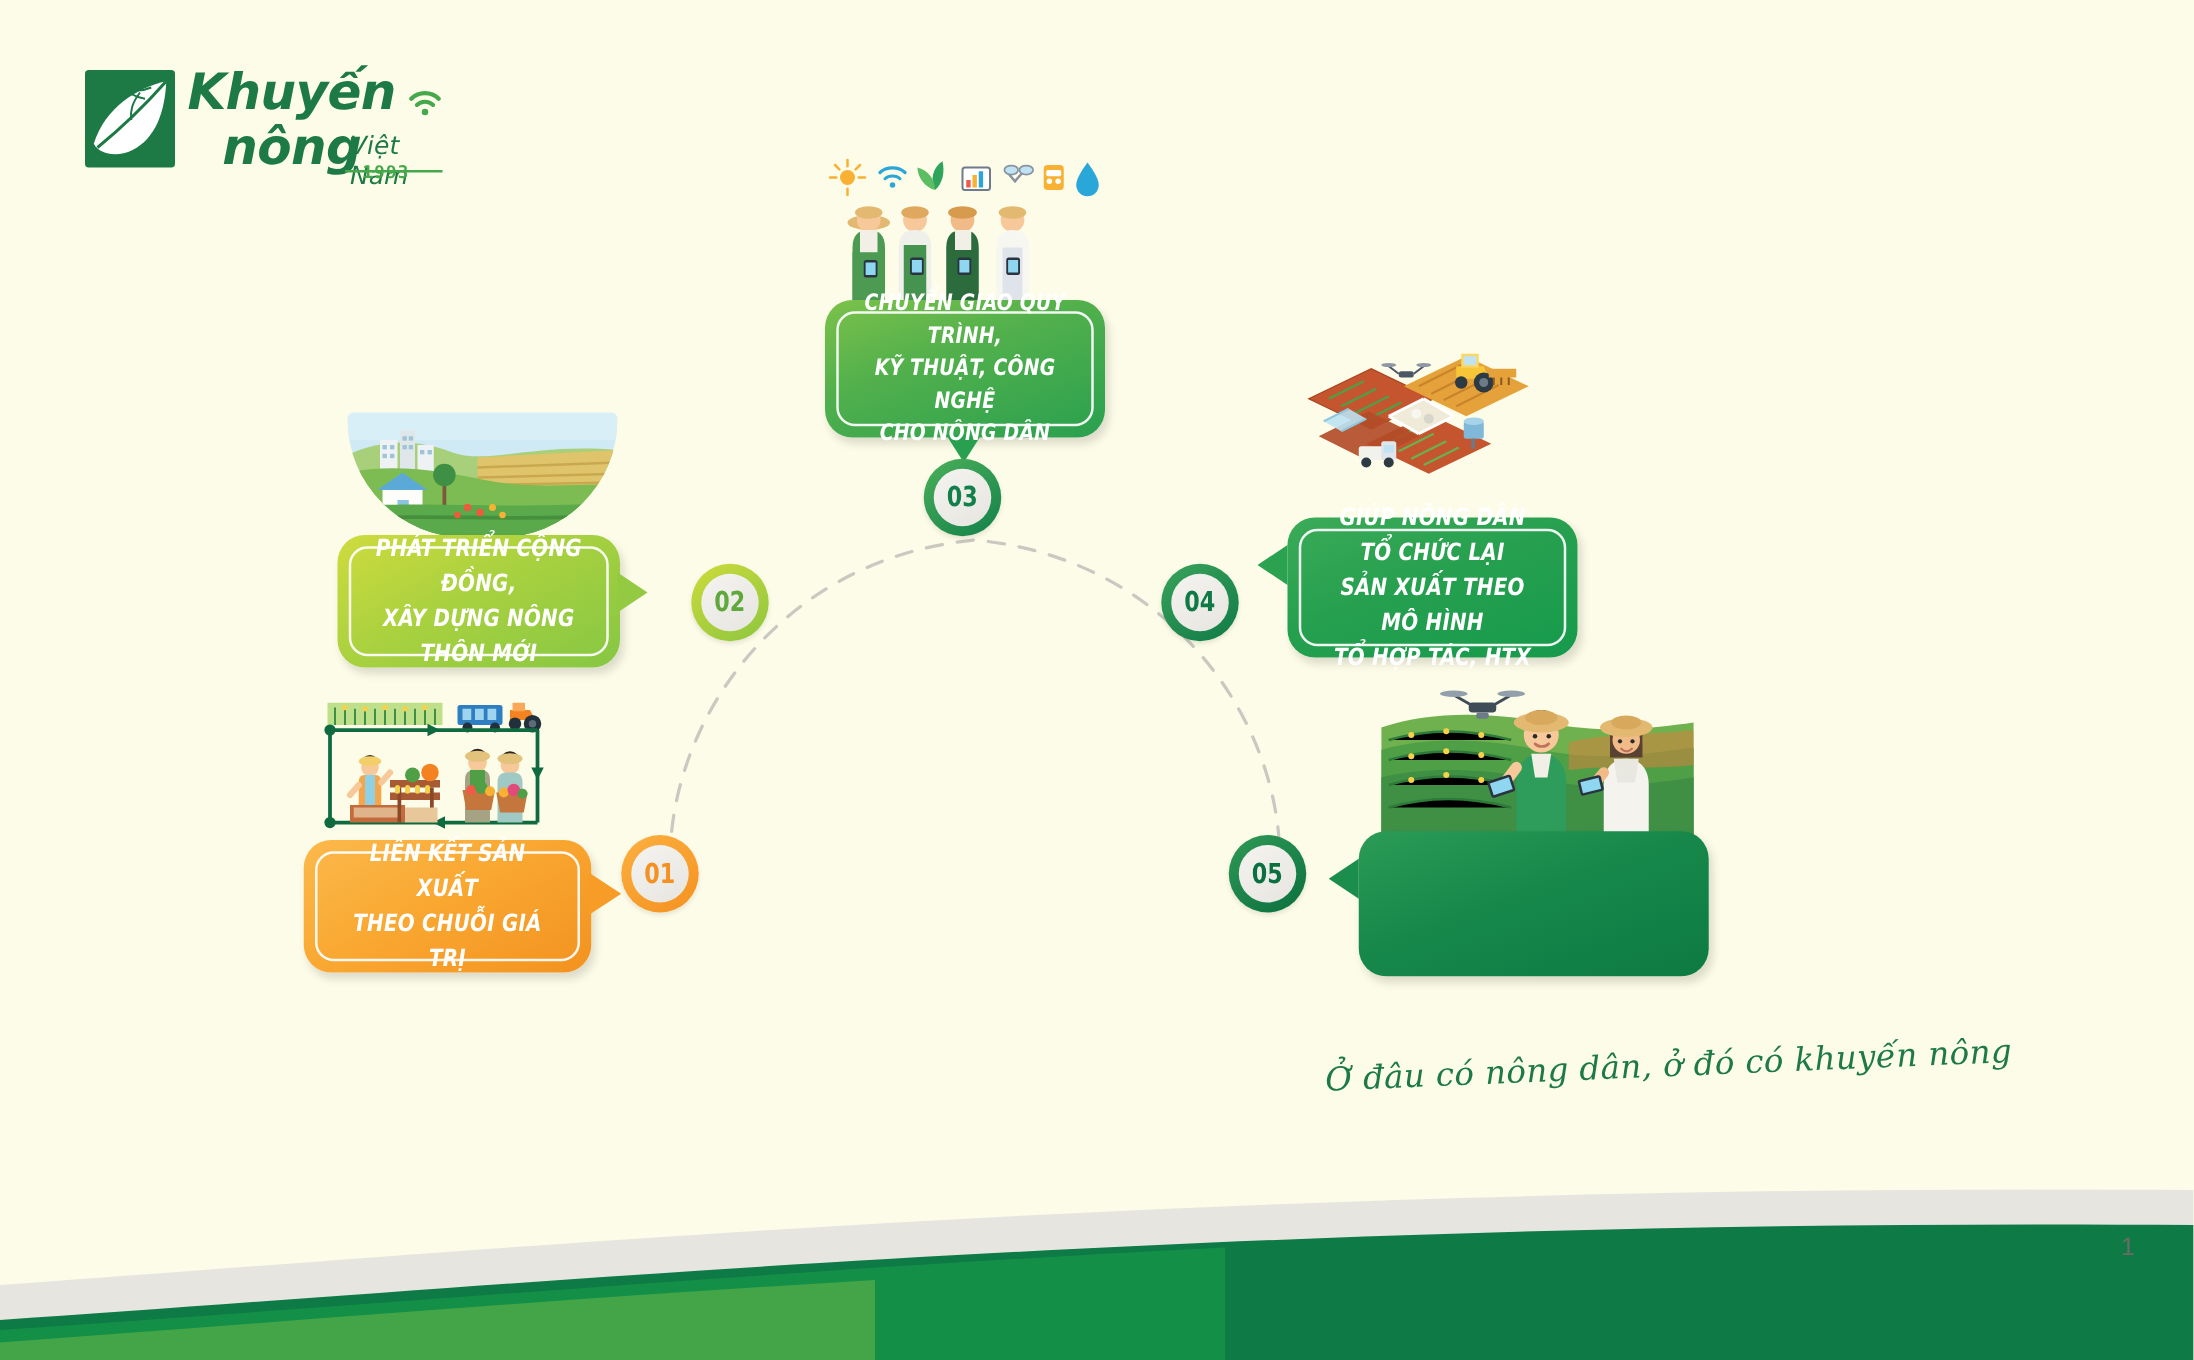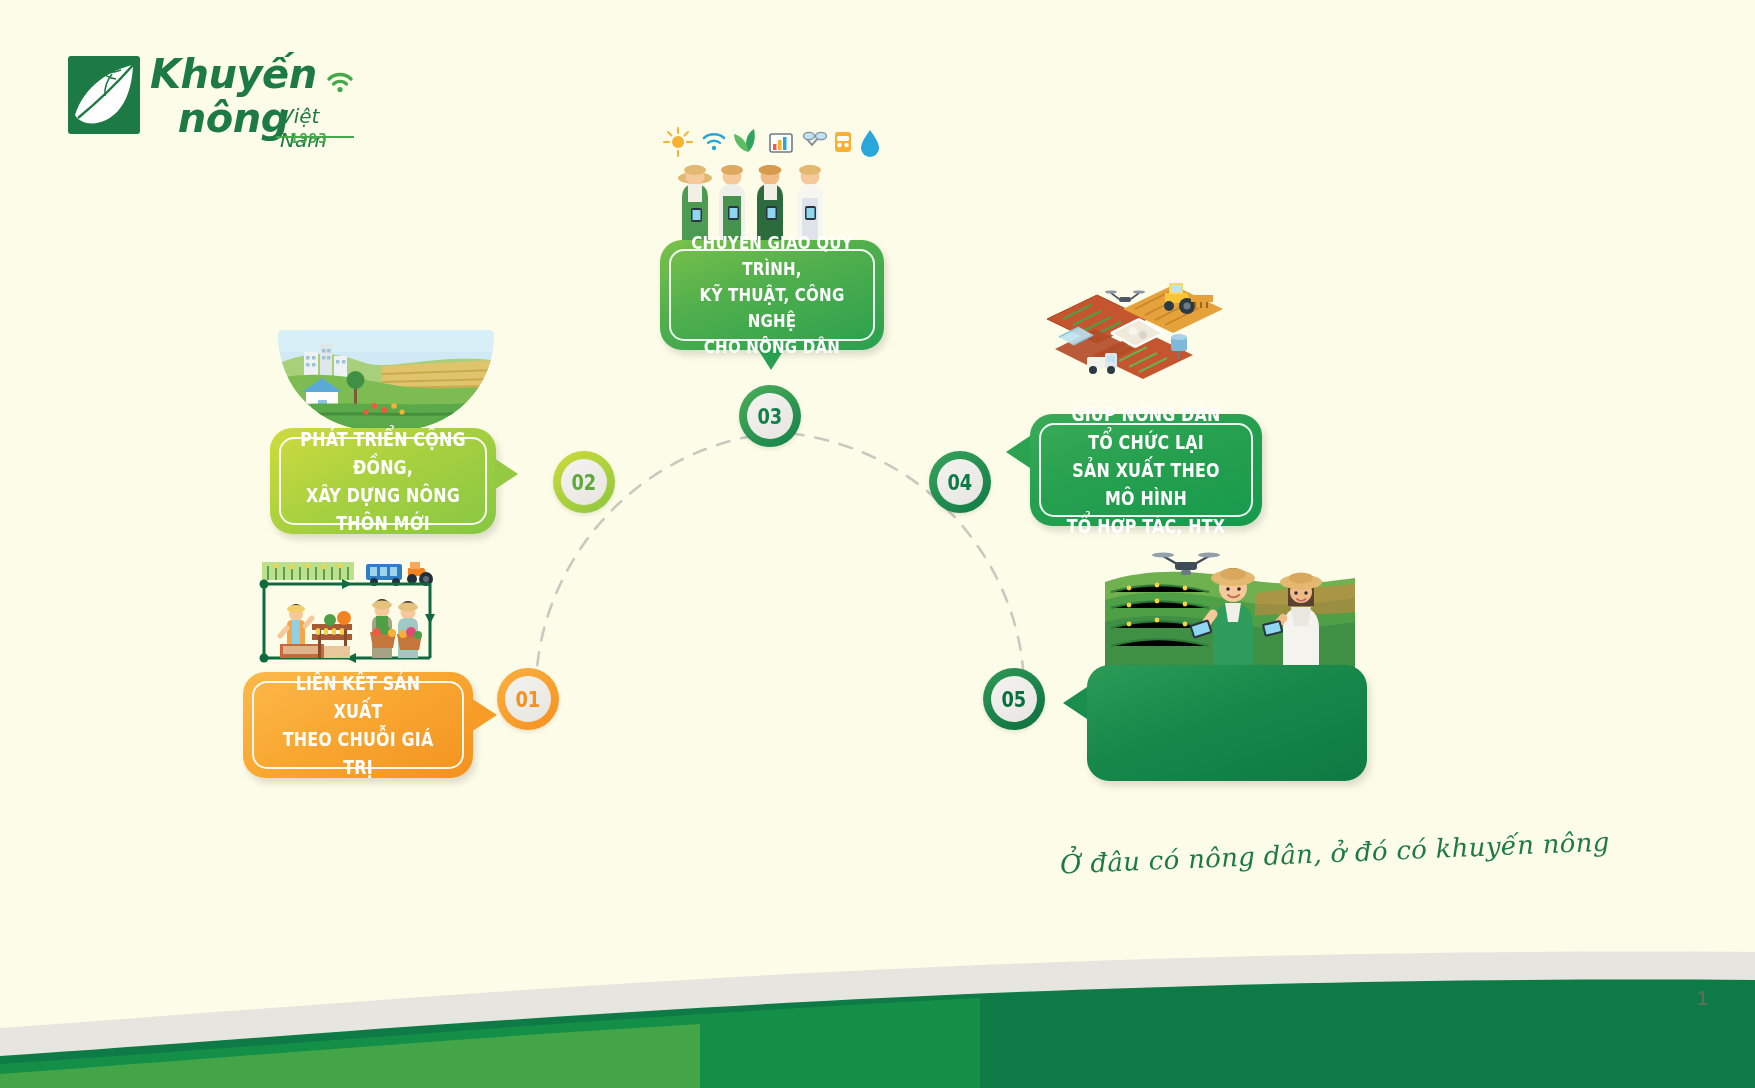--- a/index.html
+++ b/index.html
@@ -143,41 +143,41 @@
     font-weight: bold;
     font-size: 22px;
     transform: scaleX(0.9);
   }
   .b01 { left: 497px; top: 668px; }
   .b01 .ring { background: linear-gradient(145deg,#fbb040,#f59120); }
   .b01 .num { color: #f59120; }
   .b02 { left: 553px; top: 451px; }
   .b02 .ring { background: linear-gradient(145deg,#cddb3c,#8cc63e); }
   .b02 .num { color: #5fa83c; }
-  .b03 { left: 739px; top: 385px; }
+  .b03 { left: 739px; top: 367px; }
   .b03 .ring { background: linear-gradient(145deg,#4cb05a,#12804a); }
   .b03 .num { color: #12804a; }
   .b04 { left: 929px; top: 451px; }
   .b04 .ring { background: linear-gradient(145deg,#3aa35c,#0f7a46); }
   .b04 .num { color: #0f7a46; }
   .b05 { left: 983px; top: 668px; }
   .b05 .ring { background: linear-gradient(145deg,#2f9a56,#0b6f3f); }
   .b05 .num { color: #0b6f3f; }
 
   
   .card {
     position: absolute;
     border-radius: 22px;
     box-shadow: 3px 5px 7px rgba(0,0,0,0.13);
   }
   .card .inner {
     position: absolute; inset: 9px;
     border: 2px solid rgba(255,255,255,0.92);
     border-radius: 15px;
-    display: flex; align-items: center; justify-content: center;
+    display: flex; align-items: center; justify-content: center; font-style: italic;
   }
   .card .txt {
     color: #ffffff;
     text-align: center;
     font-family: "DejaVu Sans Condensed","Liberation Sans Narrow","Liberation Sans", sans-serif;
     font-weight: bold;
     font-size: 19px;
     line-height: 28px;
     letter-spacing: 0.2px;
     transform: scaleX(0.93);

